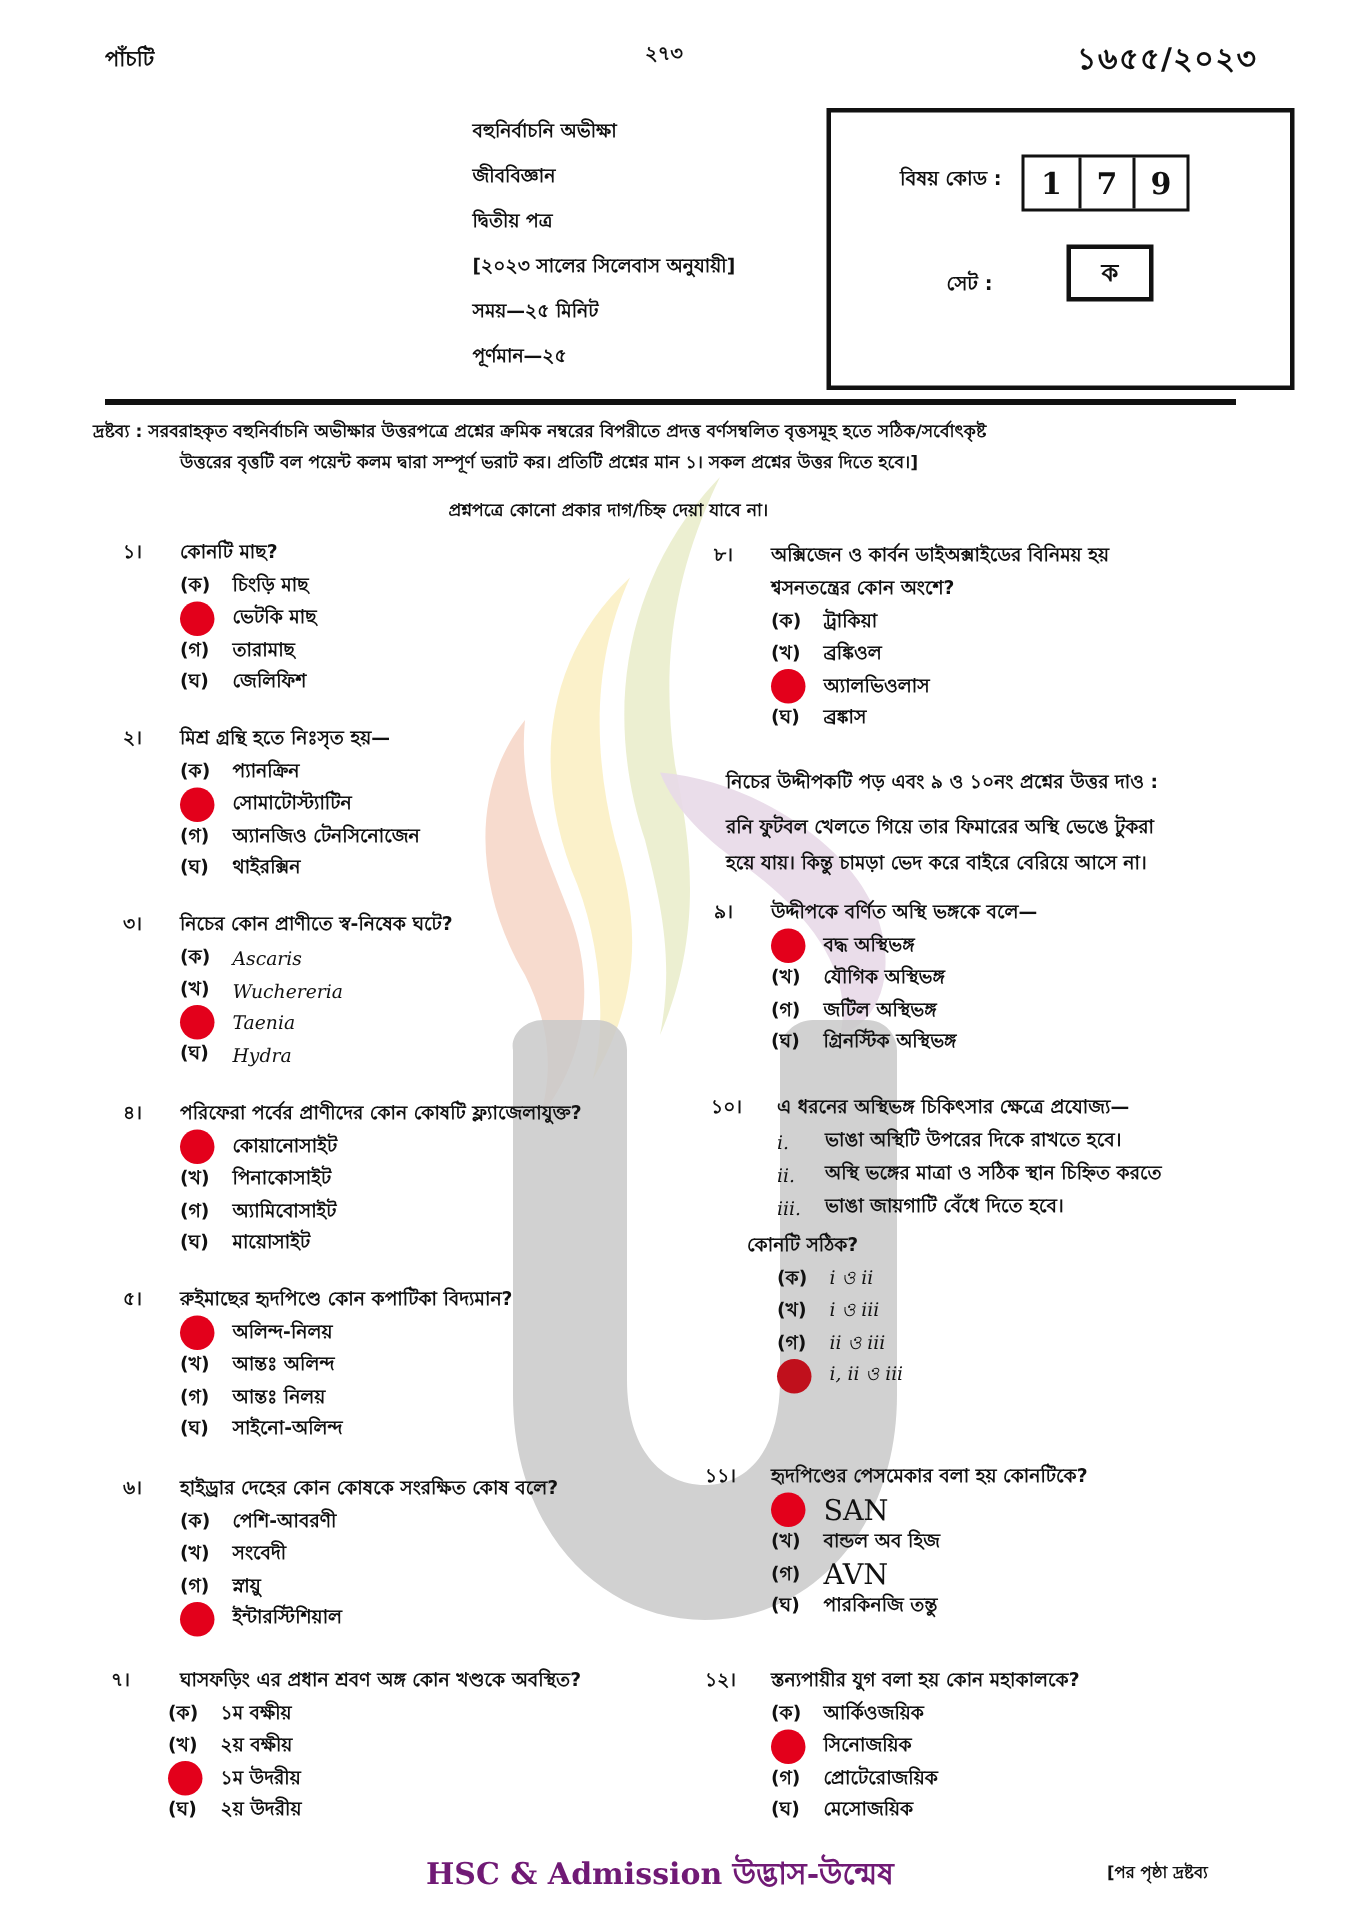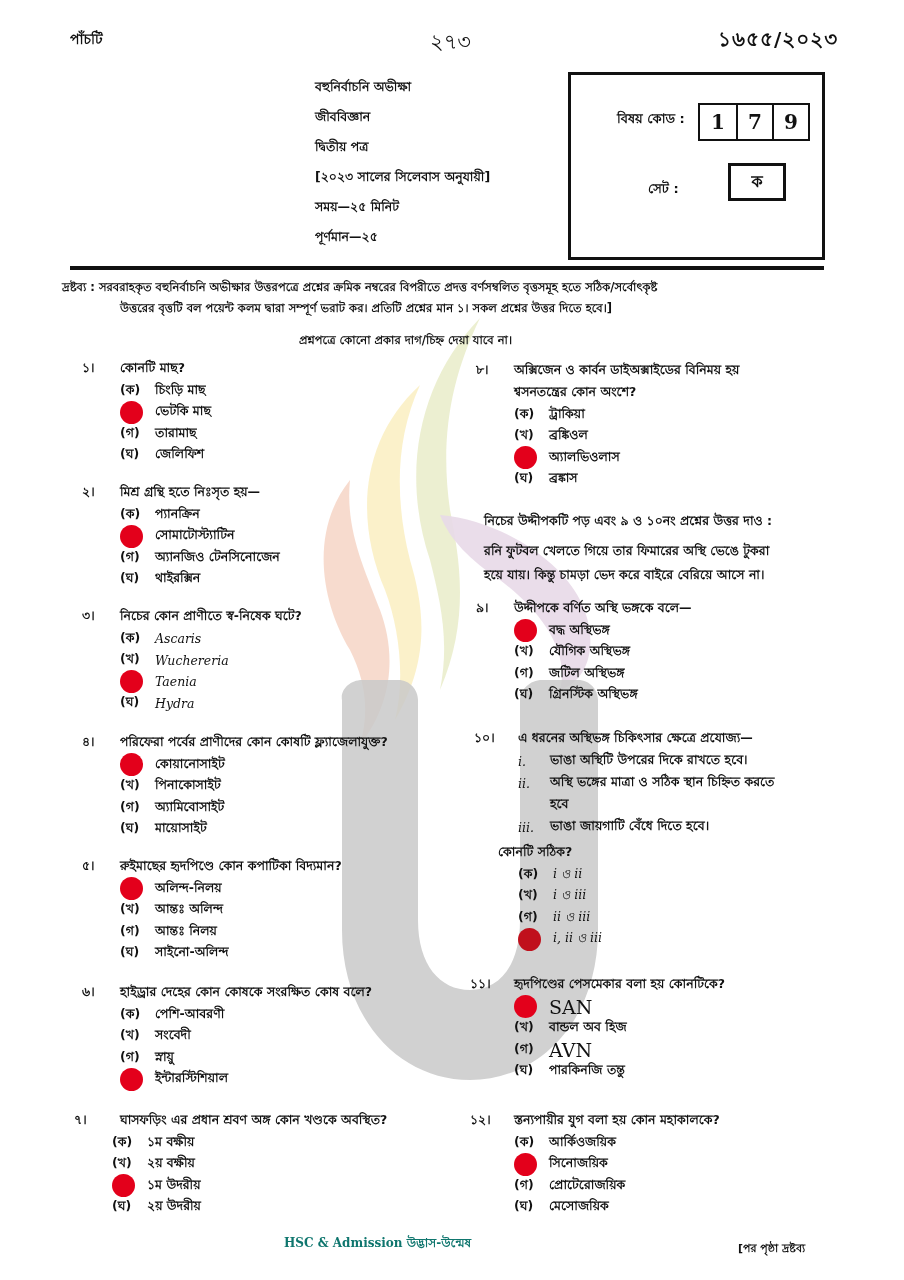--- a/index.html
+++ b/index.html
@@ -3,29 +3,29 @@
 <meta charset="utf-8">
 <style>
   * { box-sizing: border-box; margin: 0; padding: 0; }
   html, body { width: 904px; height: 1280px; background: #ffffff; overflow: hidden; }
   body { position: relative; font-family: "DejaVu Sans", sans-serif; color: #111; }
 
   .watermark { position: absolute; left: 0; top: 0; width: 904px; height: 1280px; pointer-events: none; z-index: 0; }
   .content { position: absolute; left: 0; top: 0; width: 904px; height: 1280px; z-index: 1; }
 
   .top-left { position: absolute; left: 70px; top: 28px; font-size: 14px; font-weight: bold; }
-  .top-center { position: absolute; left: 430px; top: 26px; font-size: 21px; font-weight: normal; }
+  .top-center { position: absolute; left: 430px; top: 26px; font-size: 13px; font-weight: bold; }
   .top-right { position: absolute; left: 718px; top: 24px; font-size: 20px; font-weight: bold; letter-spacing: 1px; }
 
   .board-title { position: absolute; left: 104px; top: 140px; font-size: 32px; color: #d8102a; font-weight: bold; }
 
   .meta { position: absolute; left: 315px; top: 78px; font-size: 12.5px; font-weight: bold; }
   .meta div { height: 30px; line-height: 18px; }
 
-  .code-box { position: absolute; left: 568px; top: 72px; width: 257px; height: 188px; border: 3px solid #111; }
+  .code-box { position: absolute; left: 551px; top: 72px; width: 312px; height: 188px; border: 3px solid #111; }
   .code-label { position: absolute; left: 46px; top: 34px; font-size: 13px; font-weight: bold; }
   .code-digits { position: absolute; left: 127px; top: 28px; display: flex; border: 2px solid #111; }
   .code-digit { width: 36px; height: 34px; display: flex; align-items: center; justify-content: center; font-family: "DejaVu Serif", serif; font-weight: bold; font-size: 20px; }
   .code-digit + .code-digit { border-left: 2px solid #111; }
   .set-label { position: absolute; left: 77px; top: 104px; font-size: 13px; font-weight: bold; }
   .set-box { position: absolute; left: 157px; top: 88px; width: 58px; height: 38px; border: 3px solid #111; display: flex; align-items: center; justify-content: center; font-weight: bold; font-size: 16px; }
 
   .rule { position: absolute; left: 70px; top: 266px; width: 754px; height: 4px; background: #111; }
 
   .instr { position: absolute; left: 62px; top: 277px; width: 780px; font-size: 11.5px; font-weight: bold; line-height: 21px; }
@@ -40,21 +40,21 @@
   .q .dot { width: 23px; height: 23px; border-radius: 50%; background: #e3001b; margin-right: 12px; }
   .q .dot.dark { background: #c0101c; }
   .q .italic { font-family: "DejaVu Serif", serif; font-style: italic; font-weight: normal; }
   .q .latin { font-family: "DejaVu Serif", serif; font-weight: normal; font-size: 19px; }
   .q .cont { padding-left: 38px; height: 22px; display: flex; align-items: center; }
 
   .stem { position: absolute; left: 484px; font-size: 12.5px; font-weight: bold; }
   .stmt { display: flex; height: 22px; align-items: center; padding-left: 38px; }
   .stmt .rn { width: 32px; font-family: "DejaVu Serif", serif; font-style: italic; font-weight: normal; }
 
-  .footer-brand { position: absolute; left: 284px; top: 1234px; font-family: "DejaVu Serif", serif; font-size: 12px; font-weight: bold; color: #0f766e; }
+  .footer-brand { position: absolute; left: 284px; top: 1234px; font-family: "DejaVu Serif", serif; font-size: 20px; font-weight: bold; color: #701a75; }
   .footer-next { position: absolute; left: 738px; top: 1240px; font-size: 11px; font-weight: bold; }
 </style>
 </head>
 <body>
 
 <svg class="watermark" viewBox="0 0 904 1280" xmlns="http://www.w3.org/2000/svg">
   <path d="M480 318 C 420 380, 400 470, 430 560 C 440 600, 450 640, 440 690 C 470 620, 460 560, 450 510 C 440 440, 450 380, 480 318 Z" fill="#e9ecc9" opacity="0.85"></path>
   <path d="M420 385 C 360 440, 355 520, 385 590 C 400 630, 405 680, 395 720 C 430 660, 425 610, 410 560 C 395 500, 395 440, 420 385 Z" fill="#fbf0c4" opacity="0.9"></path>
   <path d="M350 480 C 310 530, 320 600, 350 650 C 365 680, 370 710, 360 745 C 395 700, 395 650, 380 610 C 365 570, 345 530, 350 480 Z" fill="#f6d7c9" opacity="0.9"></path>
   <path d="M440 515 C 500 520, 560 560, 580 600 C 600 640, 590 680, 560 690 C 570 650, 540 610, 500 580 C 470 560, 450 540, 440 515 Z" fill="#e8d9e8" opacity="0.9"></path>
@@ -314,21 +314,20 @@
         <span>এ ধরনের অস্থিভঙ্গ চিকিৎসার ক্ষেত্রে প্রযোজ্য—</span>
       </div>
     <div class="stmt" style="padding-left:44px">
         <span class="rn">i.</span>
         <span>ভাঙা অস্থিটি উপরের দিকে রাখতে হবে।</span>
       </div>
     <div class="stmt" style="padding-left:44px">
         <span class="rn">ii.</span>
         <span>অস্থি ভঙ্গের মাত্রা ও সঠিক স্থান চিহ্নিত করতে</span>
       </div>
-    <div class="stmt" style="padding-left:76px">হবে</div>
     <div class="stmt" style="padding-left:44px">
         <span class="rn">iii.</span>
         <span>ভাঙা জায়গাটি বেঁধে দিতে হবে।</span>
       </div>
     <div class="stmt" style="padding-left:24px; margin-top:4px;">কোনটি সঠিক?</div>
     <div class="opt" style="padding-left:44px">
         <span class="optlab">(ক)</span>
         <span class="italic">i ও ii</span>
       </div>
     <div class="opt" style="padding-left:44px">

